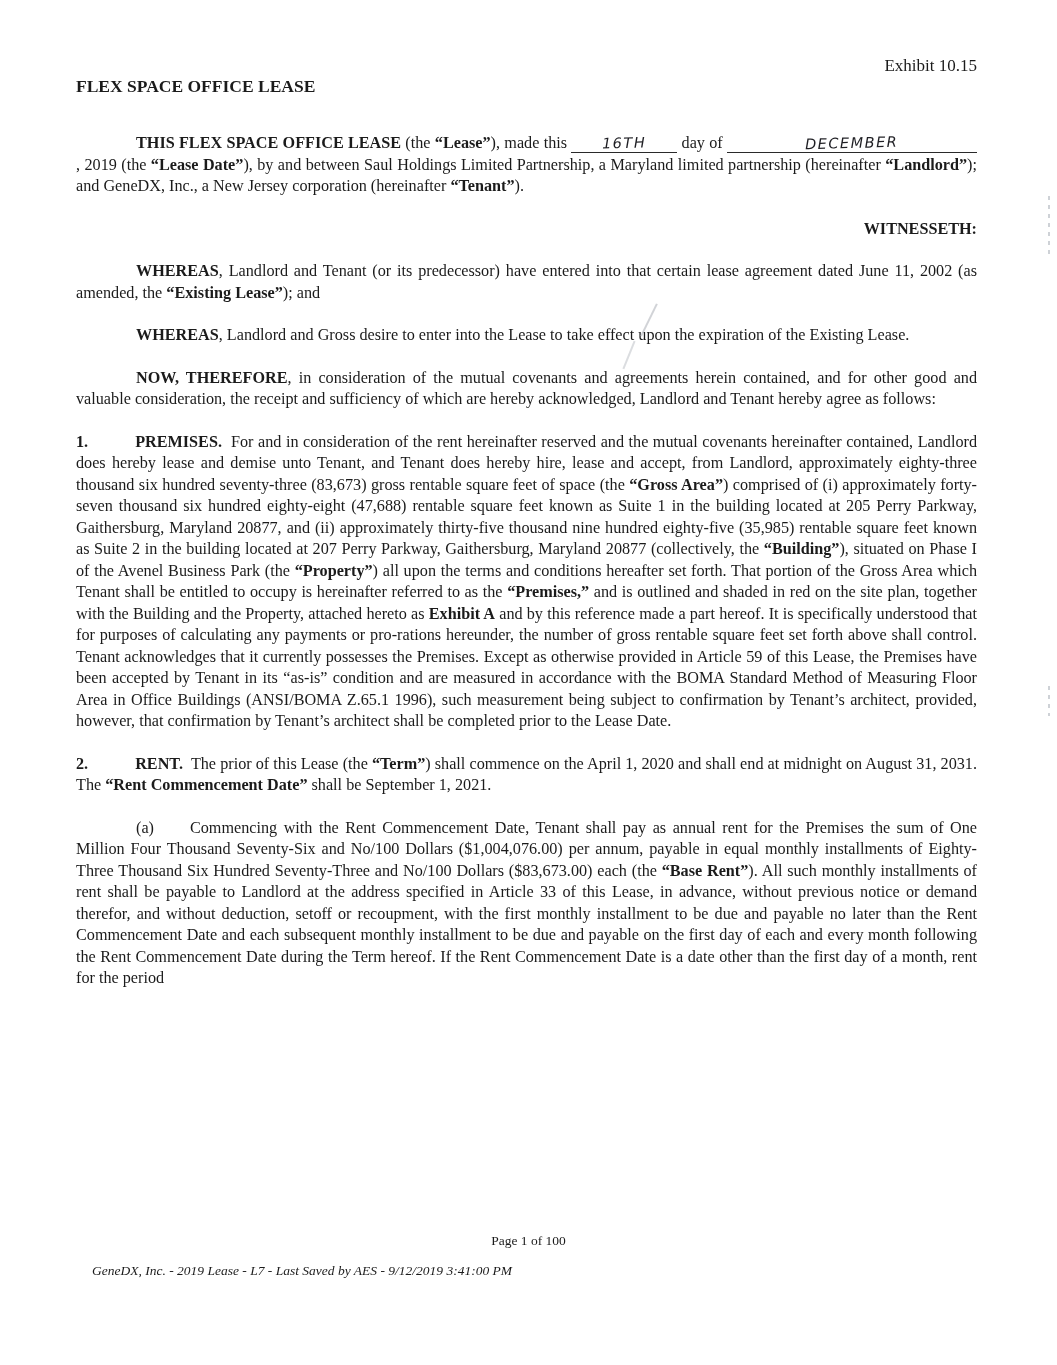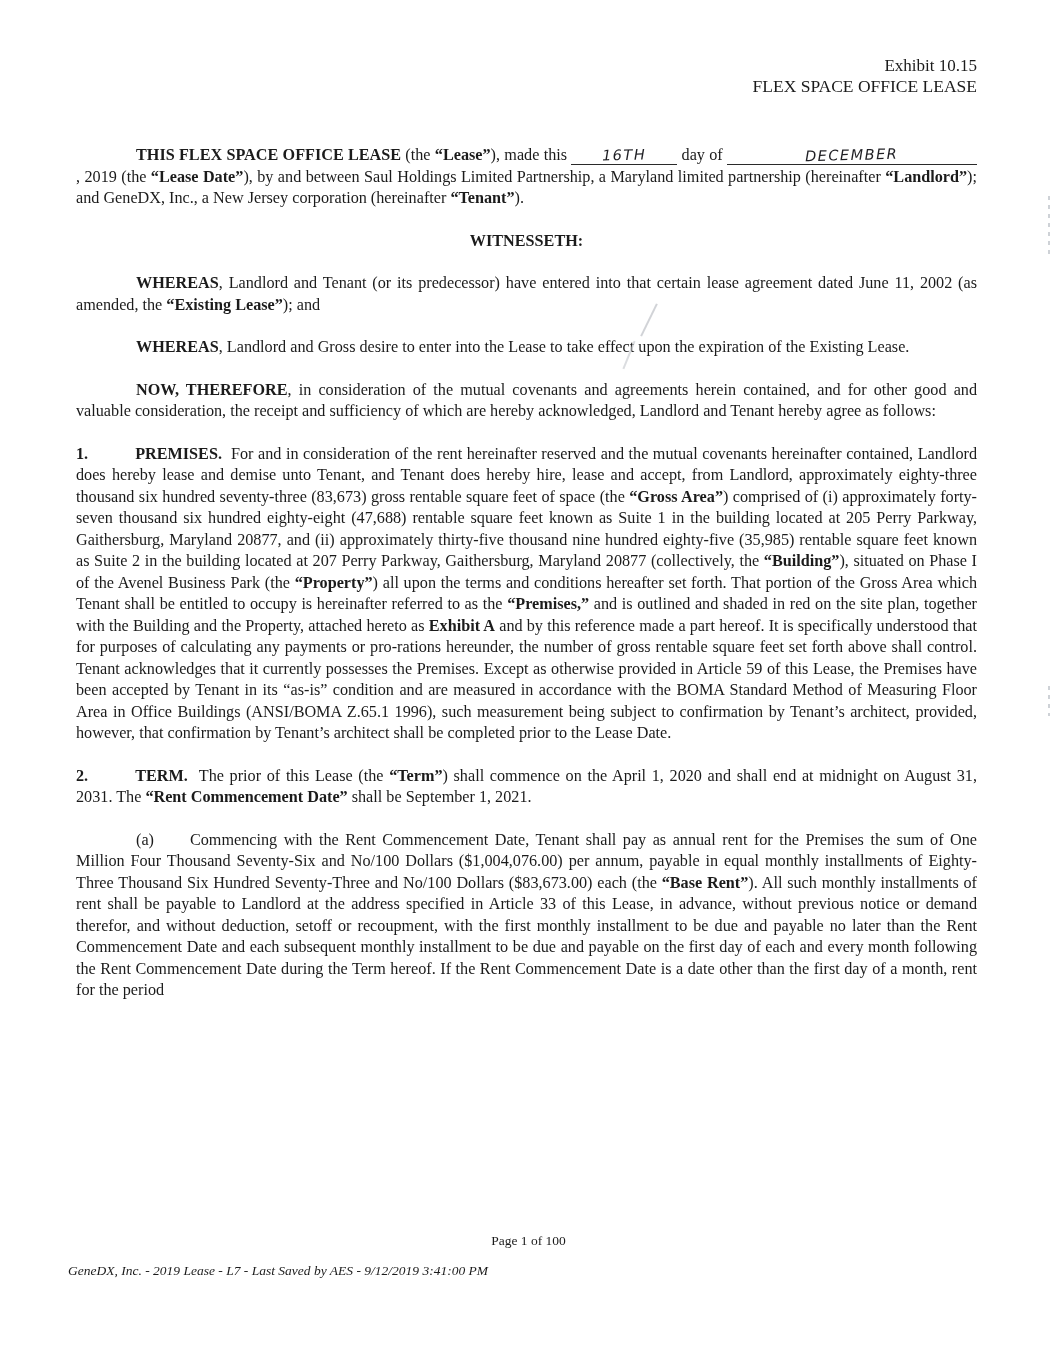--- a/index.html
+++ b/index.html
@@ -15,33 +15,33 @@
   .page {
     position: absolute;
     inset: 0;
     padding: 56px 80px 0 76px;
   }
   .exhibit-label {
     text-align: right;
     font-size: 17px;
   }
   .doc-title {
-    text-align: right;
+    text-align: left;
     font-size: 17.5px;
-    font-weight: normal;
-    margin: 0 0 48px 0;
+    font-weight: bold;
+    margin: 0 0 36px 0;
   }
   p.body {
     font-size: 16.2px;
     line-height: 21.5px;
     text-align: justify;
     margin: 0 0 21px 0;
   }
   p.indent { text-indent: 60px; }
-  p.center { text-align: center; text-indent: 0; }
+  p.center { text-align: right; text-indent: 0; }
   .witnesseth-heading { font-weight: bold; margin: 10px 0 24px 0; }
   b { font-weight: bold; }
   .tab { display: inline-block; width: 47px; }
   .tab-a { display: inline-block; width: 36px; }
   .blank {
     display: inline-block;
     border-bottom: 1.4px solid #2a2a2a;
     text-align: center;
     text-indent: 0;
     line-height: 17px;
@@ -61,21 +61,21 @@
   .page-number {
     position: absolute;
     left: 0;
     top: 1233px;
     width: 100%;
     text-align: center;
     font-size: 13.5px;
   }
   .file-info {
     position: absolute;
-    left: 68px;
+    left: 92px;
     top: 1263px;
     font-size: 13.5px;
     font-style: italic;
   }
   
   .scan-mark-1 {
     position: absolute; left: 648px; top: 302px;
     width: 2px; height: 36px;
     background: #b9bcc2; opacity: 0.65;
     transform: rotate(26deg);
@@ -111,21 +111,21 @@
   <p class="body center witnesseth-heading"><b>WITNESSETH:</b></p>
 
   <p class="body indent"><b>WHEREAS</b><span>, Landlord and Tenant (or its predecessor) have entered into that certain lease agreement dated June 11, 2002 (as amended, the </span><b>“Existing Lease”</b><span>); and</span></p>
 
   <p class="body indent"><b>WHEREAS</b><span>, Landlord and Gross desire to enter into the Lease to take effect upon the expiration of the Existing Lease.</span></p>
 
   <p class="body indent"><b>NOW, THEREFORE</b><span>, in consideration of the mutual covenants and agreements herein contained, and for other good and valuable consideration, the receipt and sufficiency of which are hereby acknowledged, Landlord and Tenant hereby agree as follows:</span></p>
 
   <p class="body"><b>1.</b><span class="tab"></span><b>PREMISES.</b><span>&nbsp; </span><span>For and in consideration of the rent hereinafter reserved and the mutual covenants hereinafter contained, Landlord does hereby lease and demise unto Tenant, and Tenant does hereby hire, lease and accept, from Landlord, approximately eighty-three thousand six hundred seventy-three (83,673) gross rentable square feet of space (the </span><b>“Gross Area”</b><span>) comprised of (i) approximately forty-seven thousand six hundred eighty-eight (47,688) rentable square feet known as Suite 1 in the building located at 205 Perry Parkway, Gaithersburg, Maryland 20877, and (ii) approximately thirty-five thousand nine hundred eighty-five (35,985) rentable square feet known as Suite 2 in the building located at 207 Perry Parkway, Gaithersburg, Maryland 20877 (collectively, the </span><b>“Building”</b><span>), situated on Phase I of the Avenel Business Park (the </span><b>“Property”</b><span>) all upon the terms and conditions hereafter set forth.  That portion of the Gross Area which Tenant shall be entitled to occupy is hereinafter referred to as the </span><b>“Premises,”</b><span> and is outlined and shaded in red on the site plan, together with the Building and the Property, attached hereto as </span><b>Exhibit A</b><span> and by this reference made a part hereof.  It is specifically understood that for purposes of calculating any payments or pro-rations hereunder, the number of gross rentable square feet set forth above shall control.  Tenant acknowledges that it currently possesses the Premises.  Except as otherwise provided in Article 59 of this Lease, the Premises have been accepted by Tenant in its “as-is” condition and are measured in accordance with the BOMA Standard Method of Measuring Floor Area in Office Buildings (ANSI/BOMA Z.65.1 1996), such measurement being subject to confirmation by Tenant’s architect, provided, however, that confirmation by Tenant’s architect shall be completed prior to the Lease Date.</span></p>
 
-  <p class="body"><b>2.</b><span class="tab"></span><b>TERM.</b><span>&nbsp; </span><span>The prior of this Lease (the </span><b>“Term”</b><span>) shall commence on the April 1, 2020 and shall end at midnight on August 31, 2031.  The </span><b>“Rent Commencement Date”</b><span> shall be September 1, 2021.</span></p>
+  <p class="body"><b>2.</b><span class="tab"></span><b>RENT.</b><span>&nbsp; </span><span>The prior of this Lease (the </span><b>“Term”</b><span>) shall commence on the April 1, 2020 and shall end at midnight on August 31, 2031.  The </span><b>“Rent Commencement Date”</b><span> shall be September 1, 2021.</span></p>
 
 
   <p class="body indent"><span>(a)</span><span class="tab-a"></span><span>Commencing with the Rent Commencement Date, Tenant shall pay as annual rent for the Premises the sum of One Million Four Thousand Seventy-Six and No/100 Dollars ($1,004,076.00) per annum, payable in equal monthly installments of Eighty-Three Thousand Six Hundred Seventy-Three and No/100 Dollars ($83,673.00) each (the </span><b>“Base Rent”</b><span>).  All such monthly installments of rent shall be payable to Landlord at the address specified in Article 33 of this Lease, in advance, without previous notice or demand therefor, and without deduction, setoff or recoupment, with the first monthly installment to be due and payable no later than the Rent Commencement Date and each subsequent monthly installment to be due and payable on the first day of each and every month following the Rent Commencement Date during the Term hereof.  If the Rent Commencement Date is a date other than the first day of a month, rent for the period</span></p>
 
   <div class="page-number">Page 1 of 100</div>
   <div class="file-info">GeneDX, Inc. - 2019 Lease - L7 - Last Saved by AES - 9/12/2019 3:41:00 PM</div>
 
   <div class="scan-mark-1"></div>
   <div class="scan-mark-2"></div>
   <div class="edge-dash-1"></div>

